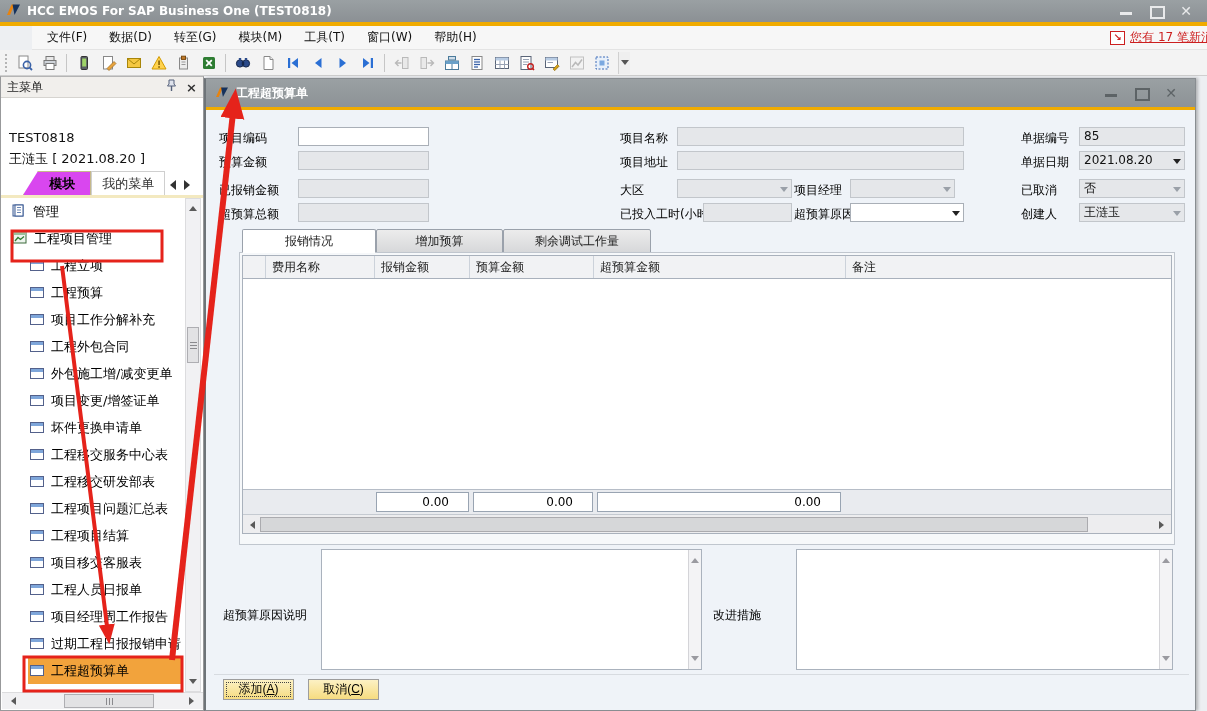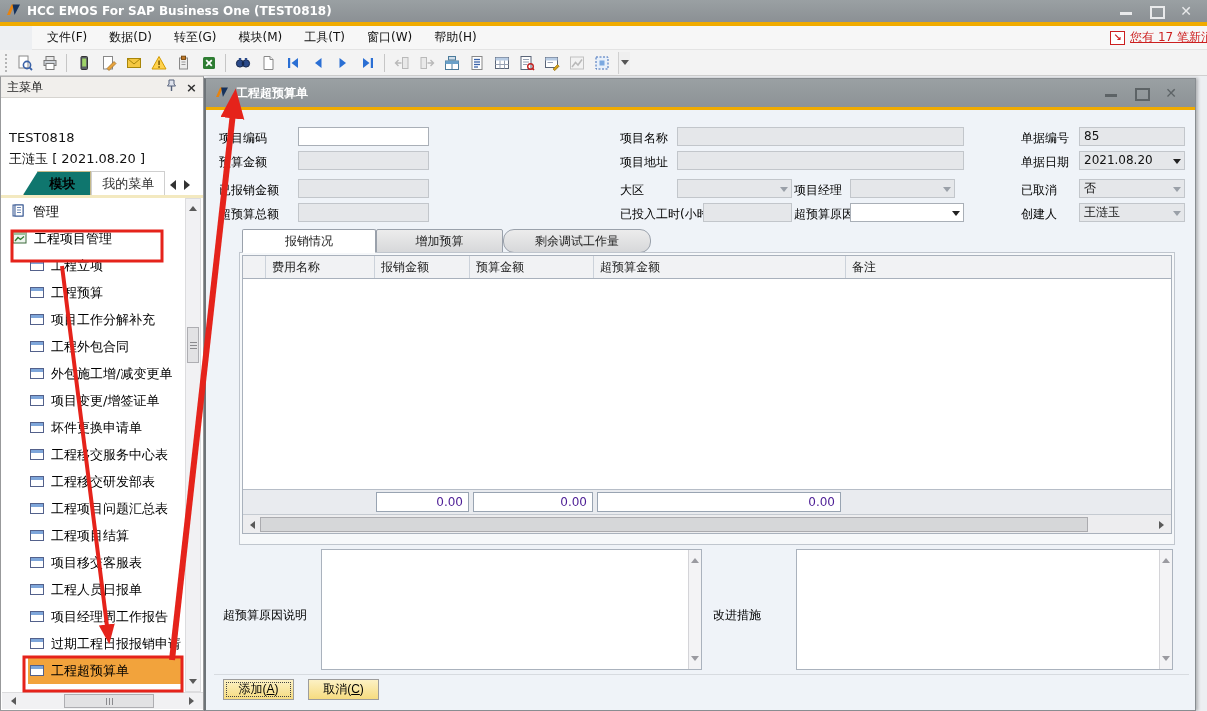--- a/index.html
+++ b/index.html
@@ -49,21 +49,21 @@
     border:1px solid #98999b; border-top:1px solid #b5b5b5; }
   .s-header { height:21px; background:linear-gradient(#fdfdfd,#eceaе6); background:#f1efec;
     border-bottom:1px solid #d6d4d0; display:flex; align-items:center; padding:0 6px; }
   .s-title { font-size:12px; color:#222; }
   .s-hbtns { margin-left:auto; display:flex; gap:9px; align-items:center; }
   .s-x { color:#333; font-size:13px; font-weight:bold; line-height:13px; }
   .s-user { padding:29px 8px 0 8px; font-size:13px; color:#111; line-height:21px; }
   .s-tabs { position:absolute; left:0; top:92px; width:202px; height:26px; display:flex; align-items:flex-end; }
   .s-tabs::after { content:""; position:absolute; left:0; bottom:-3px; width:202px; height:3px; background:#f3e9c0; }
   .s-tab { height:24px; line-height:24px; text-align:center; font-size:13px; }
-  .s-tab.active { width:78px; margin-left:22px; background:#0f766e; border:1px solid #c5b98a; border-bottom:none;
+  .s-tab.active { width:78px; margin-left:22px; background:#d946ef; border:1px solid #c5b98a; border-bottom:none;
     clip-path:polygon(0 100%, 22% 0, 100% 0, 100% 100%); padding-left:10px; font-weight:bold; }
   .s-tab.idle { width:86px; background:#fff; border:1px solid #cfcfcf; border-bottom:none; color:#333; }
   .s-tab-arrows { margin-left:auto; display:flex; gap:8px; padding:0 8px 5px 0; }
   .tri-l { width:0; height:0; border:5px solid transparent; border-right:6px solid #333; }
   .tri-r { width:0; height:0; border:5px solid transparent; border-left:6px solid #333; }
   .tree { position:absolute; left:1px; top:121px; width:184px; height:494px; background:#fff; overflow:hidden; }
   .tree-item { height:27px; display:flex; align-items:center; gap:7px; padding-left:10px; font-size:13px; color:#000; white-space:nowrap; }
   .tree-item.child { padding-left:28px; }
   .tree-item.selected { background:#F2A33C; margin-left:26px; padding-left:2px; width:154px; }
   .icon-form { width:14px; height:11px; border:1px solid #53618b; background:#fff; position:relative; flex:0 0 auto; }
@@ -103,21 +103,21 @@
   .wtab { position:absolute; top:150px; height:24px; text-align:center; line-height:23px; font-size:12px; color:#222;
     background:linear-gradient(#ececec,#d7d8da); border:1px solid #9aa1ab; border-radius:2px 2px 0 0; }
   .wtab.active { background:#fff; border-bottom:1px solid #fff; z-index:3; font-weight:normal; }
 
   .panel { position:absolute; left:33px; top:173px; width:936px; height:293px; background:#f6f8fa; border:1px solid #c0c6ce; z-index:2; }
   .grid { position:absolute; left:2px; top:2px; width:930px; height:279px; background:#fff; border:1px solid #a9b1bc; }
   .g-header { position:absolute; left:0; top:0; right:0; height:23px; background:#f1f2f4; border-bottom:1px solid #a9b1bc; display:flex;align-items:center; }
   .g-h-cell { height:22px; line-height:22px; padding-left:6px; font-size:12px; color:#222; border-right:1px solid #ccd2da; overflow:hidden; }
   .g-totals { position:absolute; left:0; top:233px; right:0; height:25px; background:#e9ebef; border-top:1px solid #b6bdc7; }
   .g-total-cell { position:absolute; top:2px; height:20px; background:#fff; border:1px solid #99a4b2; font-size:12px;
-    line-height:18px; text-align:right; padding-right:5px; color:#4c1d95; }
+    line-height:18px; text-align:right; padding-right:19px; color:#000000; }
   .g-hscroll { position:absolute; left:0; top:258px; right:0; height:19px; background:#ededef; border-top:1px solid #c5cad1; }
   .g-hthumb { position:absolute; left:17px; top:2px; width:828px; height:15px; background:#d6d7d9; border:1px solid #ababaf; }
   .gh-btn { position:absolute; top:2px; width:15px; height:15px; display:flex; align-items:center; justify-content:center; }
 
   .bigbox { position:absolute; top:470px; height:121px; border:1px solid #aab2bd; background:#fff; }
   .bigbox textarea { position:absolute; left:0; top:0; width:calc(100% - 13px); height:100%; border:none; resize:none; outline:none; font-family:inherit; font-size:12px; }
   .ta-scroll { position:absolute; right:0; top:0; width:13px; height:100%; background:#f3f3f5; border-left:1px solid #d4d4d8; }
   .ta-scroll .tri-u { position:absolute; top:4px; left:2px; border-bottom-color:#9a9aa0; }
   .ta-scroll .tri-d { position:absolute; bottom:4px; left:2px; border-top-color:#9a9aa0; }
 
@@ -514,21 +514,21 @@
       <span class="fld" style="left:873px;top:48px;width:106px;">85</span>
       <span class="flb" style="left:815px;top:75px;">单据日期</span>
       <span class="fld combo" style="left:873px;top:72px;width:106px;"><span>2021.08.20</span><span class="dd on"></span></span>
       <span class="flb" style="left:815px;top:103px;">已取消</span>
       <span class="fld combo" style="left:873px;top:100px;width:106px;"><span>否</span><span class="dd"></span></span>
       <span class="flb" style="left:815px;top:127px;">创建人</span>
       <span class="fld combo" style="left:873px;top:124px;width:106px;"><span>王涟玉</span><span class="dd"></span></span>
 
       <span class="wtab active" style="left:36px;width:134px;">报销情况</span>
       <span class="wtab" style="left:170px;width:127px;">增加预算</span>
-      <span class="wtab" style="left:297px;width:148px;border-radius:11px;">剩余调试工作量</span>
+      <span class="wtab" style="left:297px;width:148px;">剩余调试工作量</span>
 
       <div class="panel">
         <div class="grid">
           <div class="g-header">
             <span class="g-h-cell" style="width:23px;"></span>
             <span class="g-h-cell" style="width:109px;">费用名称</span>
             <span class="g-h-cell" style="width:95px;">报销金额</span>
             <span class="g-h-cell" style="width:124px;">预算金额</span>
             <span class="g-h-cell" style="width:252px;">超预算金额</span>
             <span class="g-h-cell" style="flex:1;border-right:none;">备注</span>

